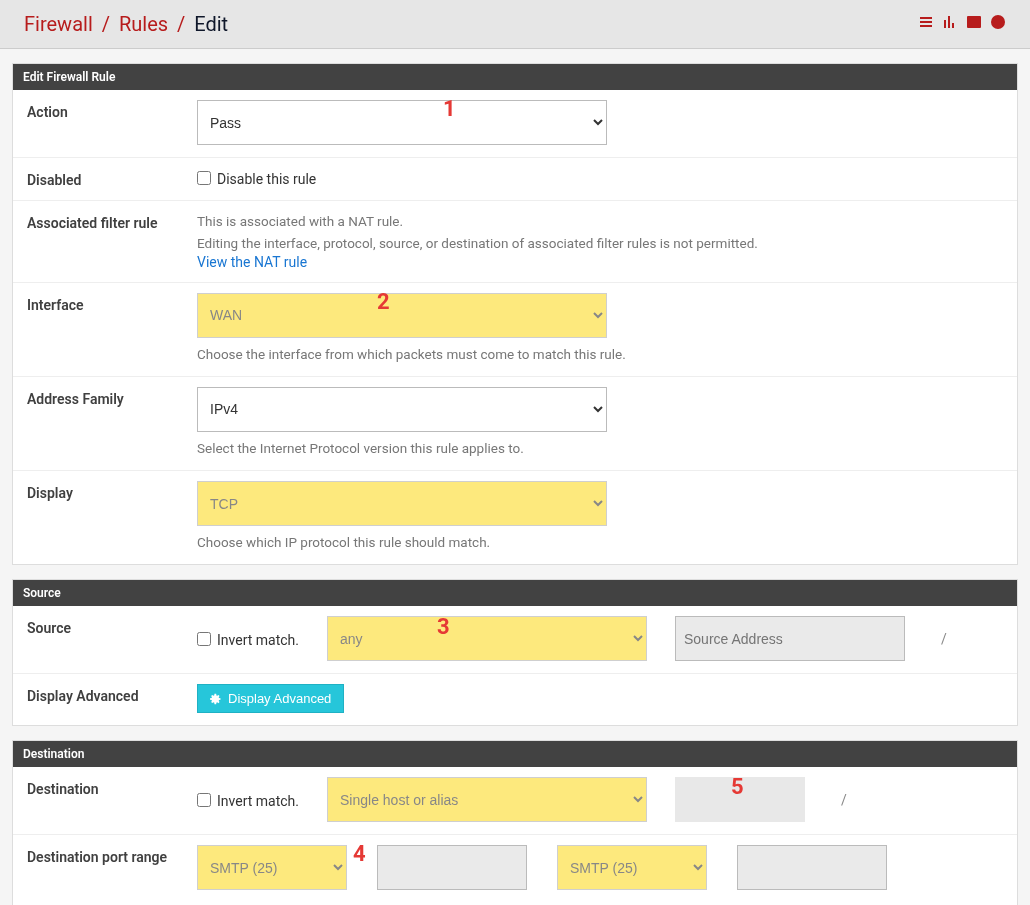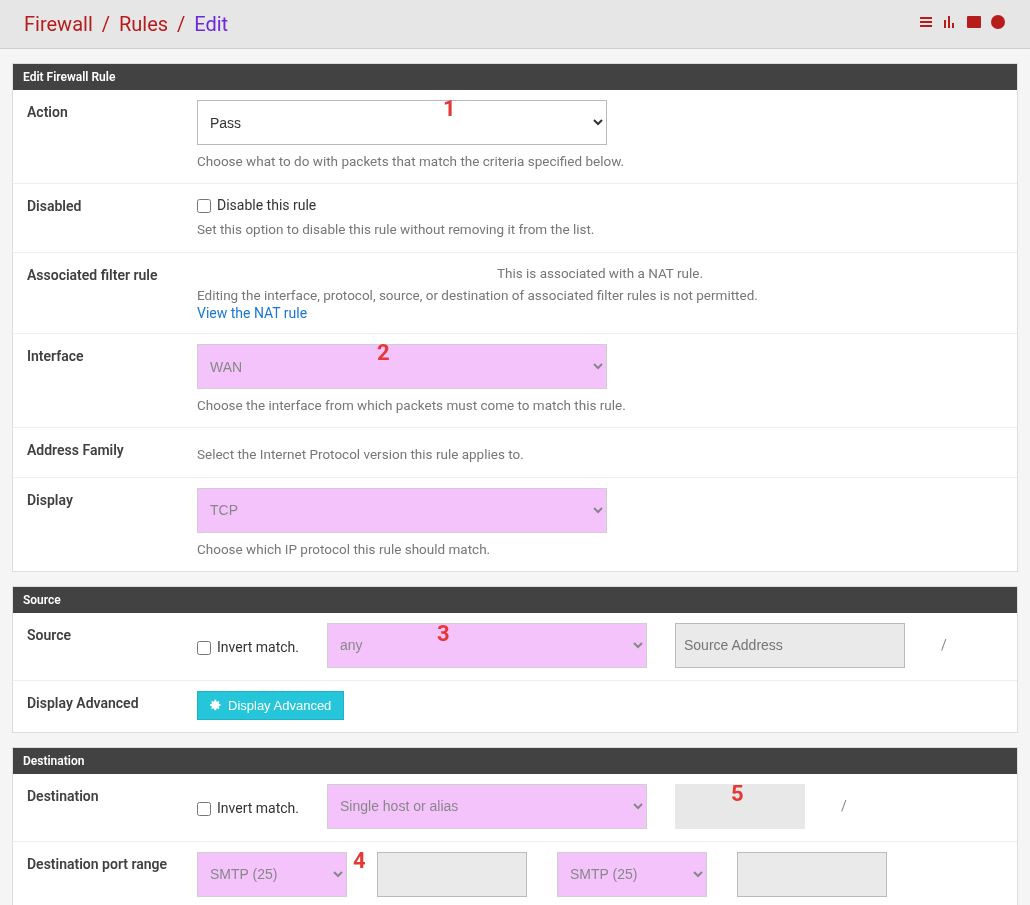--- a/index.html
+++ b/index.html
@@ -17,21 +17,21 @@
     display: flex;
     align-items: center;
     justify-content: space-between;
   }
   .breadcrumb {
     font-size: 20px;
     color: #b71c1c;
     font-weight: 400;
   }
   .breadcrumb .sep { color: #b71c1c; margin: 0 4px; }
-  .breadcrumb .current { color: #6d28d9; text-align: center; }
+  .breadcrumb .current { color: #0f172a; text-align: center; }
   .topbar-icons { display: flex; gap: 8px; color: #b71c1c; font-size: 16px; }
   .topbar-icons span svg { width:16px; height:16px; fill:#b71c1c; }
 
   .panel {
     margin: 14px 12px 0 12px;
     border: 1px solid #ddd;
     background: #fff;
   }
   .panel-title {
     background: #424242;
@@ -68,35 +68,35 @@
     border: 1px solid #bbb;
     background: #fff;
     padding: 6px 8px;
     font-size: 14px;
     color: #333;
   }
   select.wide { width: 410px; }
   select.mid  { width: 320px; }
   select.small{ width: 150px; }
   select.disabled, input.disabled {
-    background: #f0abfc;
+    background: #fde047;
     color: #555;
   }
   input.addr {
     width: 230px;
     background: #eaeaea;
     color: #4c1d95;
   }
   .slash {
     display: inline-block;
     width: 22px;
     text-align: center;
     color: #888;
   }
-  .checkbox-wrap { display:flex; align-items:flex-end; gap:6px; padding-top:3px;}
+  .checkbox-wrap { display:flex; align-items:flex-start; gap:6px; padding-top:3px;}
   .checkbox-wrap input { width:14px; height:14px; }
   .num-badge {
     position: absolute;
     font-weight: 700;
     font-size: 22px;
     color: #e53935;
     pointer-events: none;
     z-index: 5;
   }
   .btn {
@@ -157,58 +157,59 @@
 <div class="panel">
   <div class="panel-title">Edit Firewall Rule</div>
 
   <div class="form-row">
     <div class="row-label">Action</div>
     <div class="row-body">
       <select class="wide">
         <option>Pass</option>
       </select>
       <span class="num-badge" style="left:246px; top:-4px;">1</span>
-      <div class="help">Choose what to do with packets that match the criteria specified below.</div>
     </div>
   </div>
 
   <div class="form-row">
     <div class="row-label">Disabled</div>
     <div class="row-body">
       <label class="checkbox-wrap">
         <input type="checkbox" style="">
         <span>Disable this rule</span>
       </label>
-      <div class="help">Set this option to disable this rule without removing it from the list.</div>
     </div>
   </div>
 
   <div class="form-row">
     <div class="row-label">Associated filter rule</div>
     <div class="row-body">
-      <div class="help" style="margin-top:0;text-align:center;">This is associated with a NAT rule.</div>
+      <div class="help" style="margin-top:0;">This is associated with a NAT rule.</div>
       <div class="help" style="margin-top:2px;">Editing the interface, protocol, source, or destination of associated filter rules is not permitted.</div>
       <a class="link">View the NAT rule</a>
     </div>
   </div>
 
   <div class="form-row">
     <div class="row-label">Interface</div>
     <div class="row-body">
       <select class="wide disabled" disabled="">
         <option>WAN</option>
       </select>
       <span class="num-badge" style="left:180px; top:-4px;">2</span>
       <div class="help">Choose the interface from which packets must come to match this rule.</div>
     </div>
   </div>
 
   <div class="form-row">
     <div class="row-label">Address Family</div>
     <div class="row-body">
+      <select class="wide">
+        <option>IPv4</option>
+      </select>
       <div class="help">Select the Internet Protocol version this rule applies to.</div>
     </div>
   </div>
 
   <div class="form-row">
     <div class="row-label">Display</div>
     <div class="row-body">
       <select class="wide disabled" disabled="">
         <option>TCP</option>
       </select>

